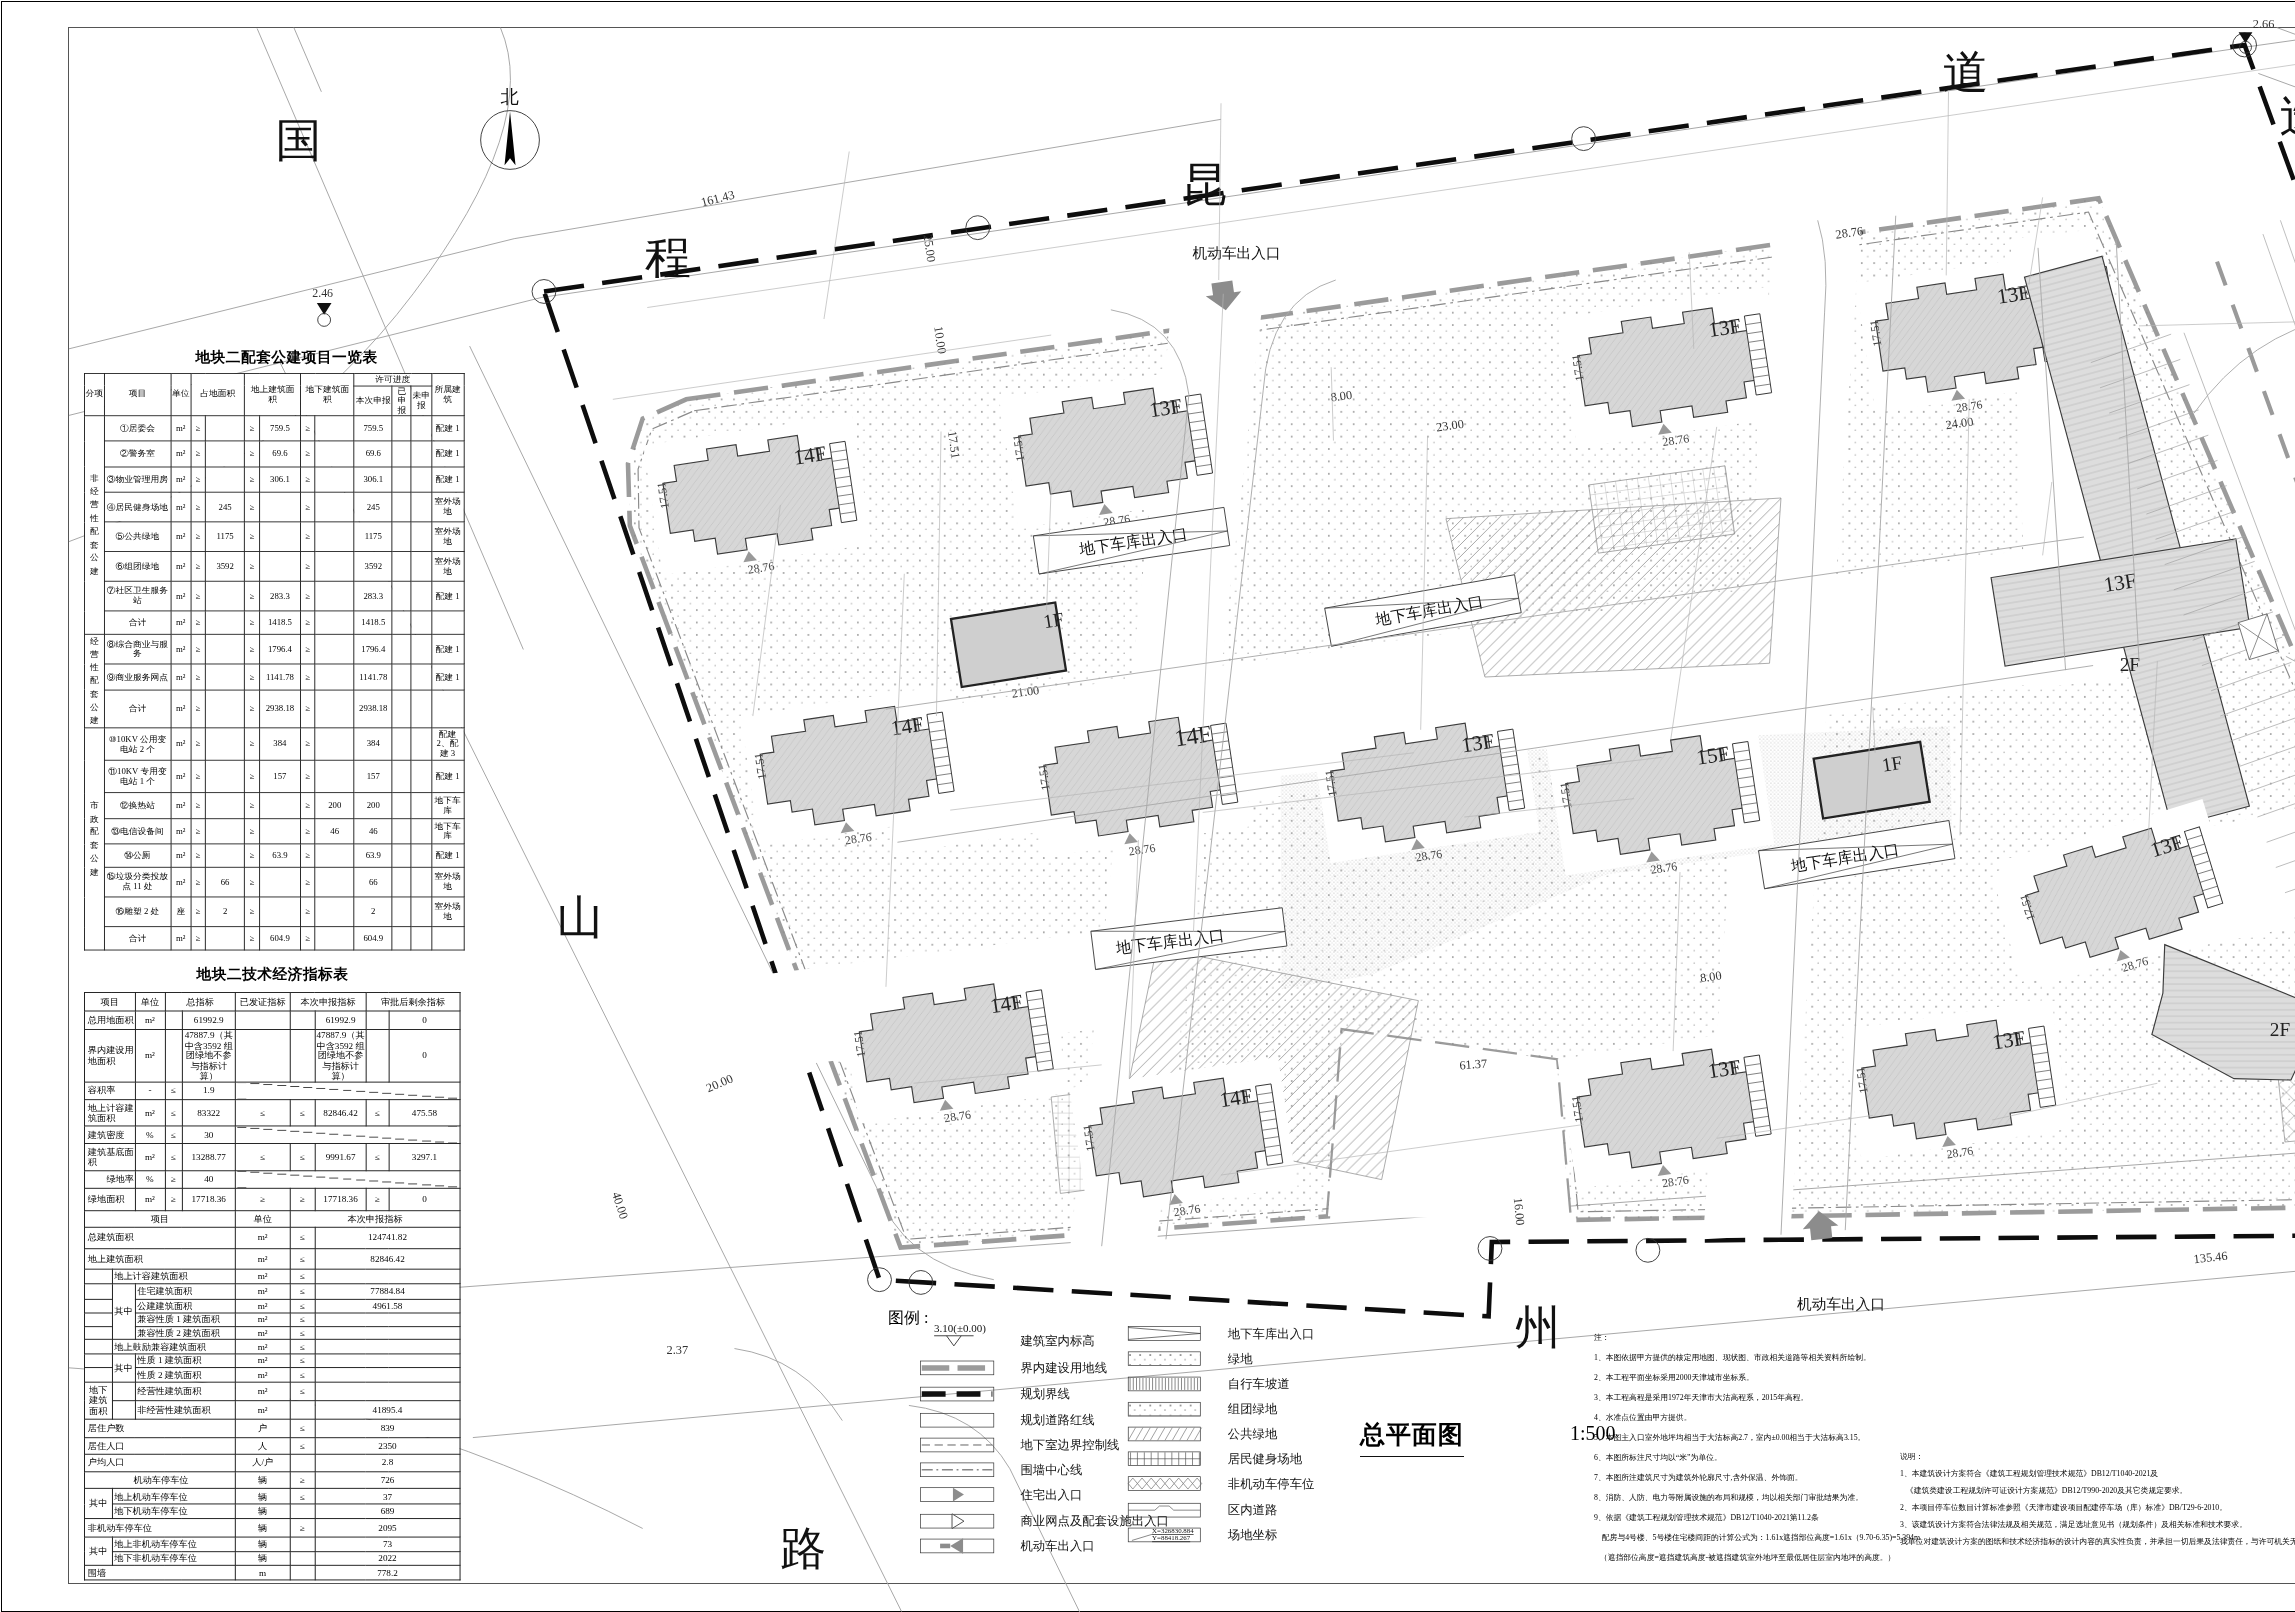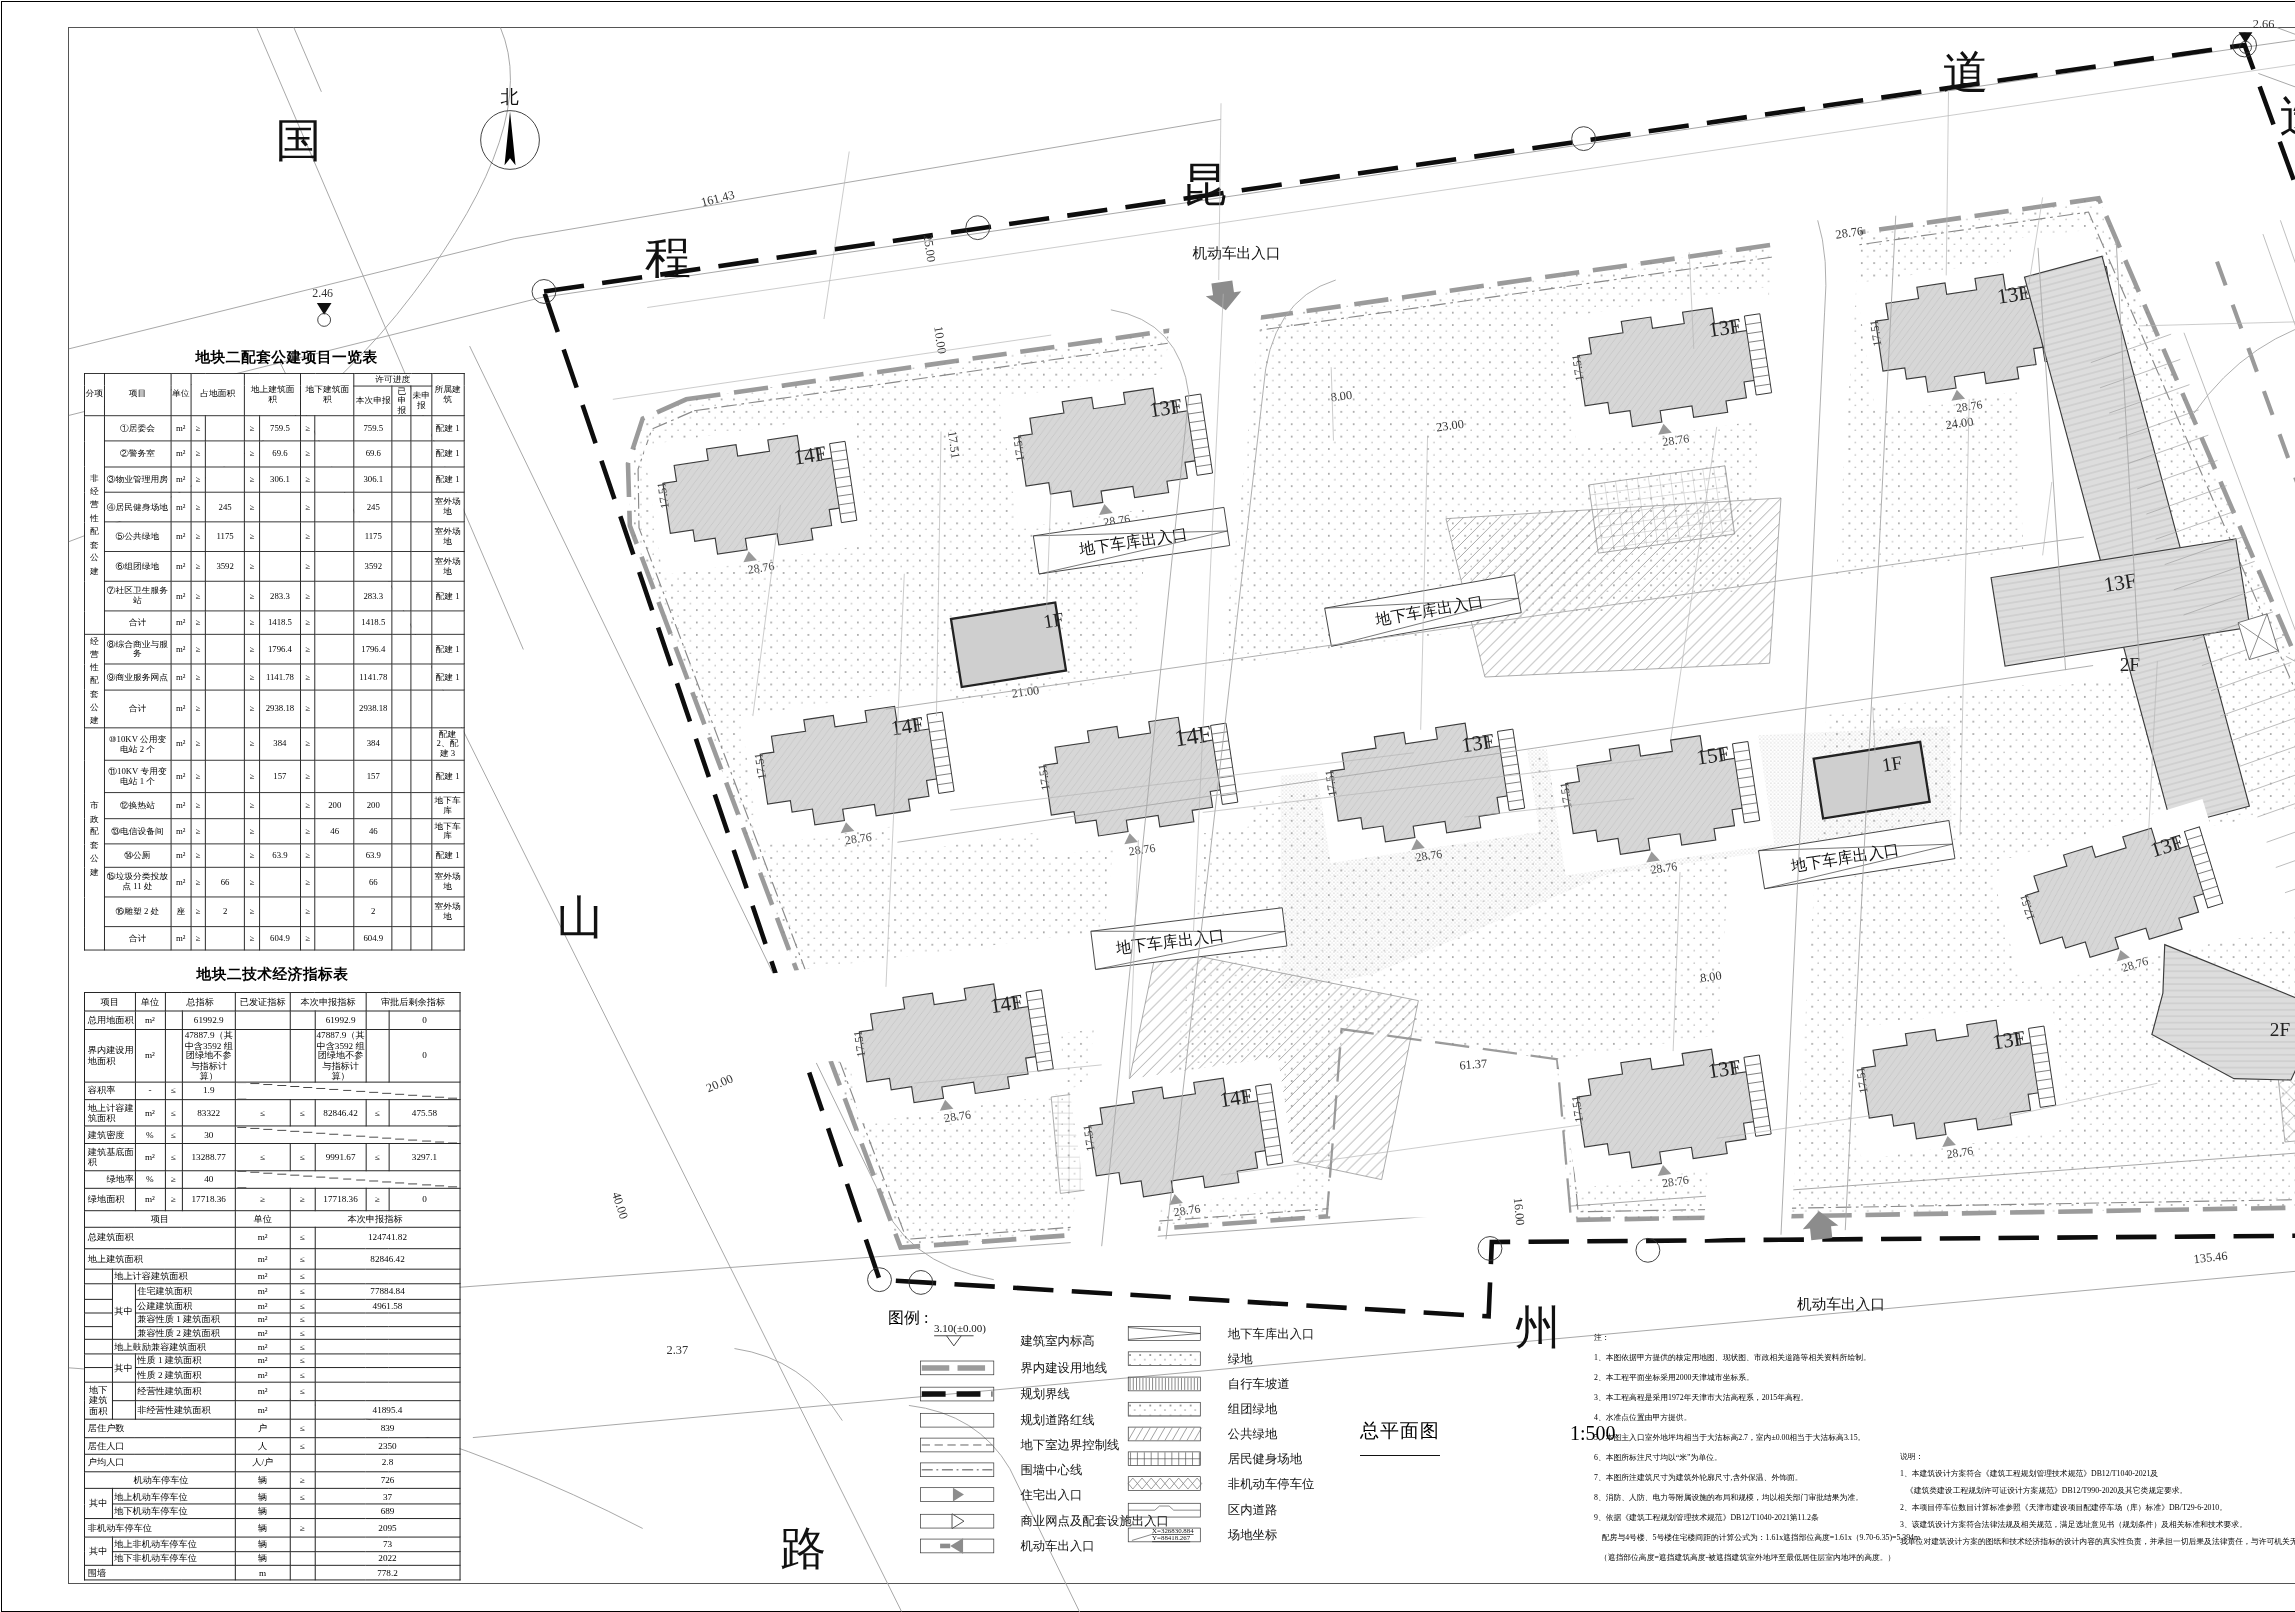--- a/index.html
+++ b/index.html
@@ -1236,21 +1236,21 @@
 <text x="725" y="89">绿地</text>
 <text x="725" y="144">自行车坡道</text>
 <text x="725" y="199">组团绿地</text>
 <text x="725" y="253">公共绿地</text>
 <text x="725" y="307">居民健身场地</text>
 <text x="725" y="361">非机动车停车位</text>
 <text x="725" y="419">区内道路</text>
 <text x="725" y="473">场地坐标</text>
 </svg>
 
-<div class="abs" style="left:1360px;top:1418px;font-size:19px;font-weight:normal;letter-spacing:0.9px;border-bottom:1.8px solid #111;padding-bottom:11px;">总平面图</div>
+<div class="abs" style="left:1360px;top:1418px;font-size:25px;font-weight:bold;letter-spacing:0.9px;border-bottom:1.8px solid #111;padding-bottom:5px;">总平面图</div>
 <div class="abs" style="left:1570px;top:1422px;font-size:20px;">1:500</div>
 
 <div class="abs" style="left:1594px;top:1328px;font-size:7.8px;line-height:20px;white-space:nowrap;">
 注：<br>1、本图依据甲方提供的核定用地图、现状图、市政相关道路等相关资料所绘制。<br>2、本工程平面坐标采用2000天津城市坐标系。<br>3、本工程高程是采用1972年天津市大沽高程系，2015年高程。<br>4、水准点位置由甲方提供。<br>5、本图主入口室外地坪均相当于大沽标高2.7，室内±0.00相当于大沽标高3.15。<br>6、本图所标注尺寸均以“米”为单位。<br>7、本图所注建筑尺寸为建筑外轮廓尺寸,含外保温、外饰面。<br>8、消防、人防、电力等附属设施的布局和规模，均以相关部门审批结果为准。<br>9、依据《建筑工程规划管理技术规范》DB12/T1040-2021第11.2条<br>&nbsp;&nbsp;&nbsp;&nbsp;配房与4号楼、5号楼住宅楼间距的计算公式为：1.61x遮挡部位高度=1.61x（9.70-6.35)=5.394m<br>&nbsp;&nbsp;&nbsp;（遮挡部位高度=遮挡建筑高度-被遮挡建筑室外地坪至最低居住层室内地坪的高度。）
 </div>
 
 <div class="abs" style="left:1900px;top:1448px;font-size:7.8px;line-height:17px;white-space:nowrap;">
 说明：<br>1、本建筑设计方案符合《建筑工程规划管理技术规范》DB12/T1040-2021及<br>&nbsp;&nbsp;&nbsp;《建筑类建设工程规划许可证设计方案规范》DB12/T990-2020及其它类规定要求。<br>2、本项目停车位数目计算标准参照《天津市建设项目配建停车场（库）标准》DB/T29-6-2010。<br>3、该建筑设计方案符合法律法规及相关规范，满足选址意见书（规划条件）及相关标准和技术要求。<br>我单位对建筑设计方案的图纸和技术经济指标的设计内容的真实性负责，并承担一切后果及法律责任，与许可机关无关。
 </div>
 

